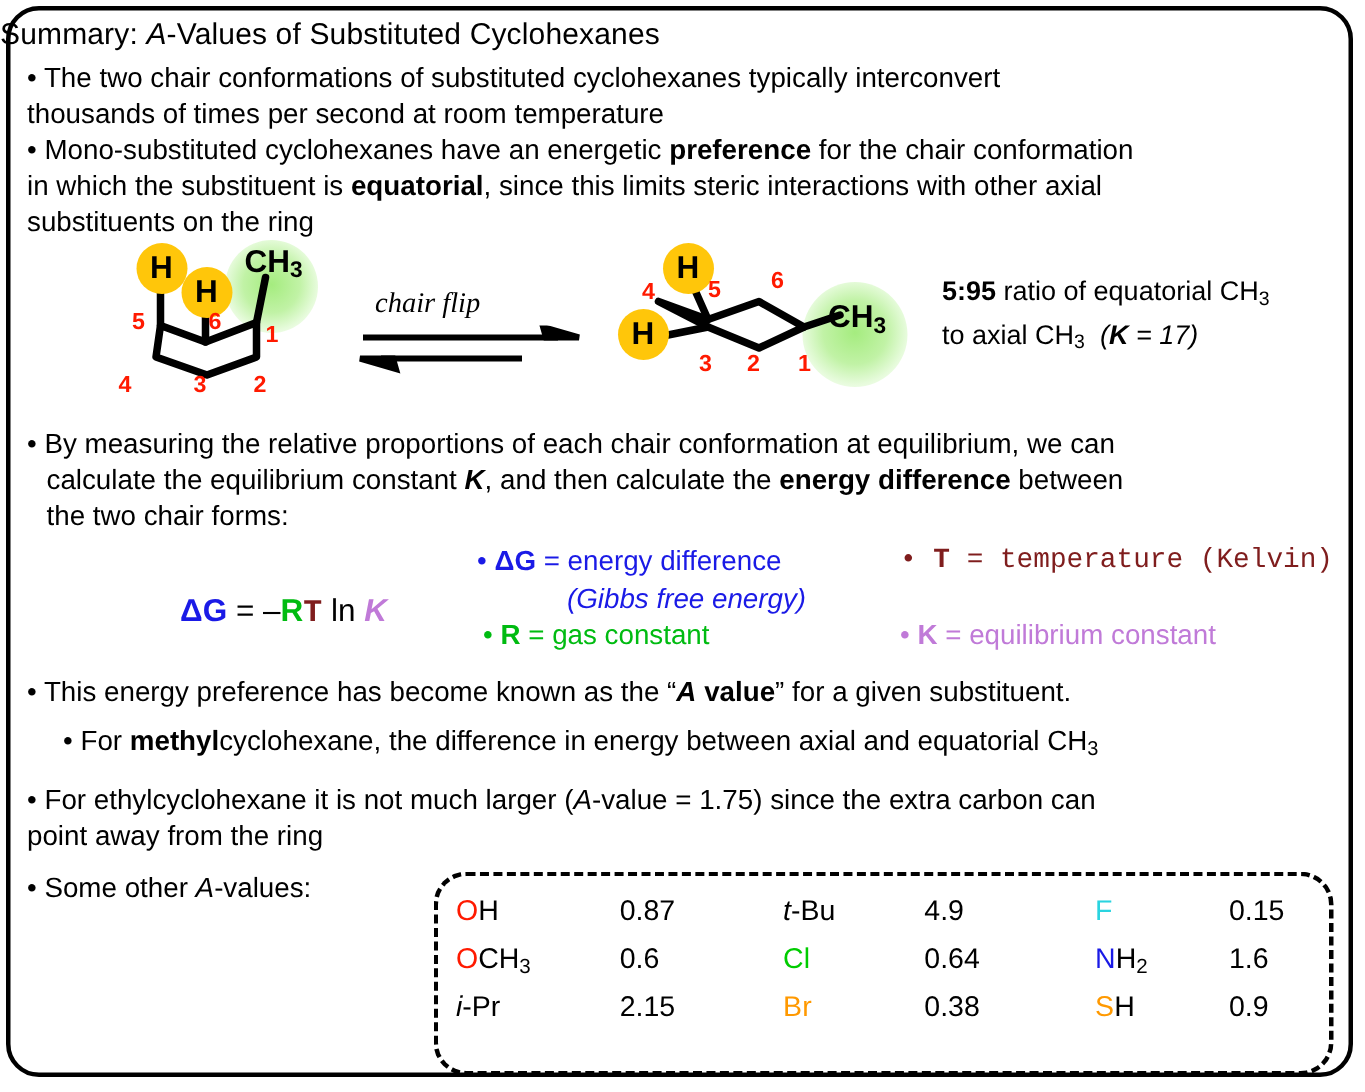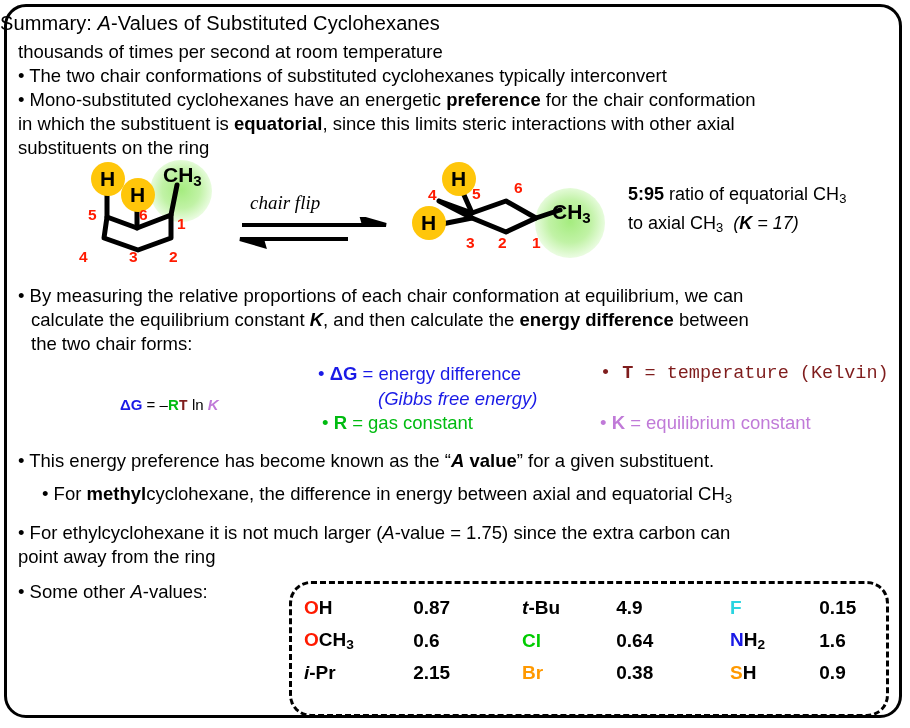--- a/index.html
+++ b/index.html
@@ -54,62 +54,62 @@
     font-family:"Liberation Serif","DejaVu Serif",serif;
   }
   .ratio{
     position:absolute;font-size:18px;line-height:24px;
   }
   .ratio .bd{font-weight:bold;}
   .ratio .it{font-style:italic;}
 
   
   .eqn{
-    position:absolute;font-size:15px;font-weight:bold;
+    position:absolute;font-size:21px;font-weight:bold;
     white-space:nowrap;
   }
   .cBlue{color:#1a1ae6;}
   .cGreen{color:#00bb11;}
   .cRed{color:#7f1d1d;font-family:Liberation Mono, monospace;}
   .cPurple{color:#c07ad8;}
   .eqn .ln{font-weight:normal;color:#000;}
   .legend{position:absolute;font-size:18.5px;line-height:25px;white-space:nowrap;}
   .legend .k{font-weight:bold;}
 
   
   .avbox{
     position:absolute;left:289px;top:581px;width:600px;height:136px;
     border:3px dashed #000;border-radius:22px;box-sizing:border-box;
   }
   .avtable{
     position:absolute;left:304px;top:592px;width:575px;
     font-size:19px;
   }
   .avtable table{border-collapse:collapse;width:100%;}
-  .avtable td{padding:5px 0 5px 0;vertical-align:middle;white-space:nowrap;font-weight:bold;}
+  .avtable td{padding:5px 0 5px 0;vertical-align:middle;white-space:nowrap;}
   .c-sym1{width:110px;}
   .c-val1{width:110px;}
   .c-sym2{width:95px;}
   .c-val2{width:115px;}
   .c-sym3{width:90px;}
   .c-val3{width:60px;}
   .it{font-style:italic;}
 </style>
 </head>
 <body>
 
 <div class="frame"></div>
 
 <div class="title">
   <span>Summary:  </span><span class="it">A</span><span>-Values of Substituted Cyclohexanes</span>
 </div>
 
 <div class="bullets">
+  <div class="b">• The two chair conformations of substituted cyclohexanes typically interconvert</div>
   <div class="b">thousands of times per second at room temperature</div>
-  <div class="b">• The two chair conformations of substituted cyclohexanes typically interconvert</div>
   <div class="b">
     <span>• Mono-substituted cyclohexanes have an energetic </span><span class="bd">preference</span><span> for the chair conformation</span>
   </div>
   <div class="b">
     <span> in which the substituent is </span><span class="bd">equatorial</span><span>, since this limits steric interactions with other axial</span>
   </div>
   <div class="b">substituents on the ring</div>
 </div>
 
 <div class="struct-row">

